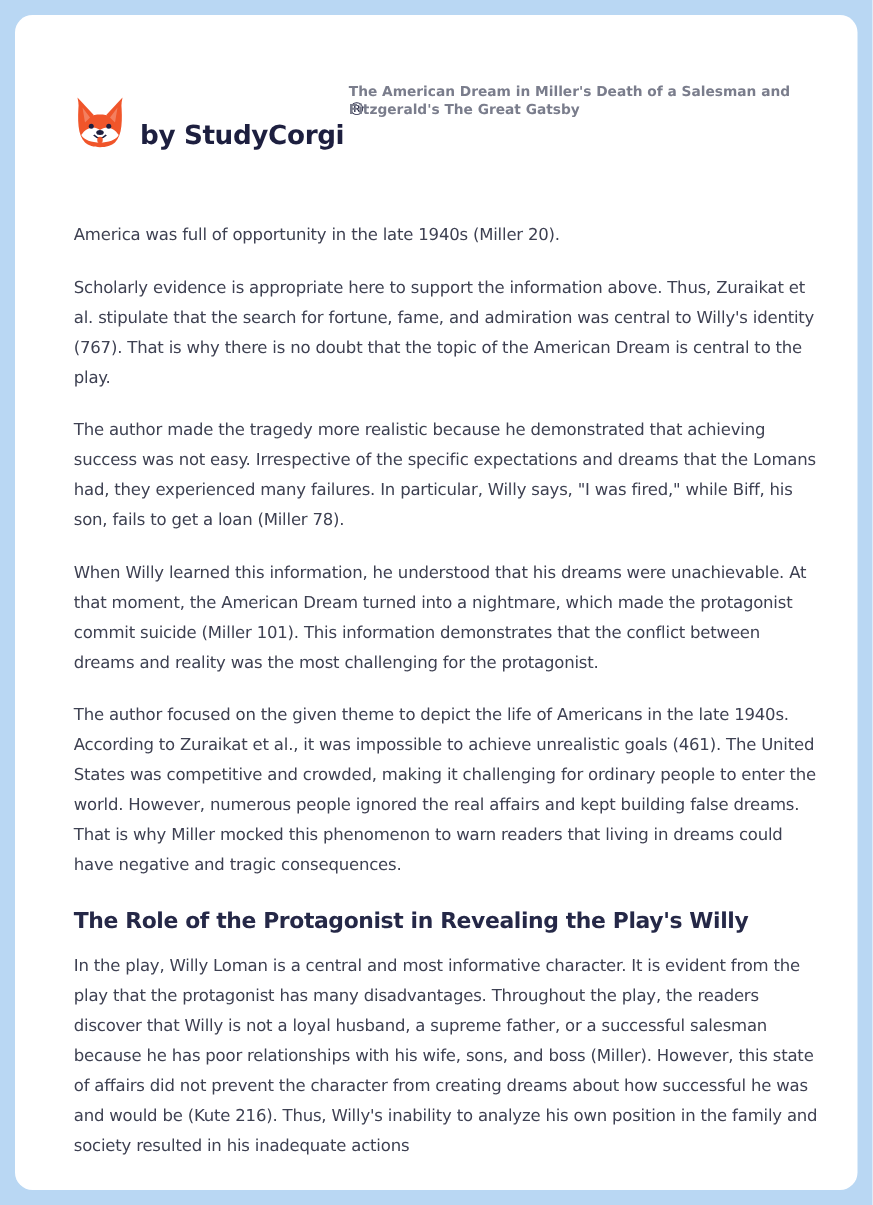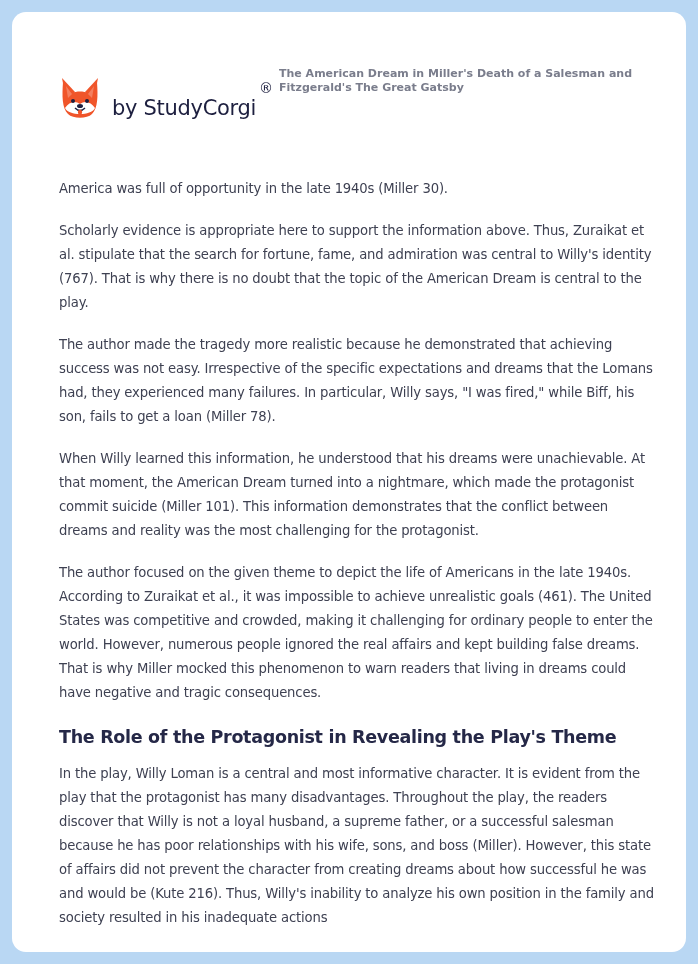--- a/index.html
+++ b/index.html
@@ -23,21 +23,21 @@
     left: 0; top: 0; width: 674px; height: 150px;
   }
   .logo {
     position: absolute;
     left: 48px; top: 64px;
     display: flex; align-items: center;
   }
   .logo svg { display: block; }
   .brand {
     font-family: "DejaVu Sans", sans-serif;
-    font-weight: normal;
+    font-weight: bold;
     font-size: 21px;
     color: #1d1f3f;
     margin-left: 12px;
     margin-top: 20px;
     letter-spacing: -0.3px;
   }
   .reg {
     font-family: "DejaVu Sans", sans-serif;
     font-size: 14px;
     color: #1d1f3f;
@@ -117,21 +117,21 @@
       </svg>
       <span class="brand">by StudyCorgi</span>
       <span class="reg">®</span>
     </div>
     <div class="meta">
       <div class="meta-title">The American Dream in Miller's Death of a Salesman and Fitzgerald's The Great Gatsby</div>
     </div>
   </div>
 
   <div class="content">
-    <p>America was full of opportunity in the late 1940s (Miller 30).</p>
+    <p>America was full of opportunity in the late 1940s (Miller 20).</p>
     <p>Scholarly evidence is appropriate here to support the information above. Thus, Zuraikat et al. stipulate that the search for fortune, fame, and admiration was central to Willy's identity (767). That is why there is no doubt that the topic of the American Dream is central to the play.</p>
     <p>The author made the tragedy more realistic because he demonstrated that achieving success was not easy. Irrespective of the specific expectations and dreams that the Lomans had, they experienced many failures. In particular, Willy says, "I was fired," while Biff, his son, fails to get a loan (Miller 78).</p>
     <p>When Willy learned this information, he understood that his dreams were unachievable. At that moment, the American Dream turned into a nightmare, which made the protagonist commit suicide (Miller 101). This information demonstrates that the conflict between dreams and reality was the most challenging for the protagonist.</p>
     <p>The author focused on the given theme to depict the life of Americans in the late 1940s. According to Zuraikat et al., it was impossible to achieve unrealistic goals (461). The United States was competitive and crowded, making it challenging for ordinary people to enter the world. However, numerous people ignored the real affairs and kept building false dreams. That is why Miller mocked this phenomenon to warn readers that living in dreams could have negative and tragic consequences.</p>
-    <h2>The Role of the Protagonist in Revealing the Play's Theme</h2>
+    <h2>The Role of the Protagonist in Revealing the Play's Willy</h2>
     <p>In the play, Willy Loman is a central and most informative character. It is evident from the play that the protagonist has many disadvantages. Throughout the play, the readers discover that Willy is not a loyal husband, a supreme father, or a successful salesman because he has poor relationships with his wife, sons, and boss (Miller). However, this state of affairs did not prevent the character from creating dreams about how successful he was and would be (Kute 216). Thus, Willy's inability to analyze his own position in the family and society resulted in his inadequate actions</p>
   </div>
 </div>
 
 </body></html>

